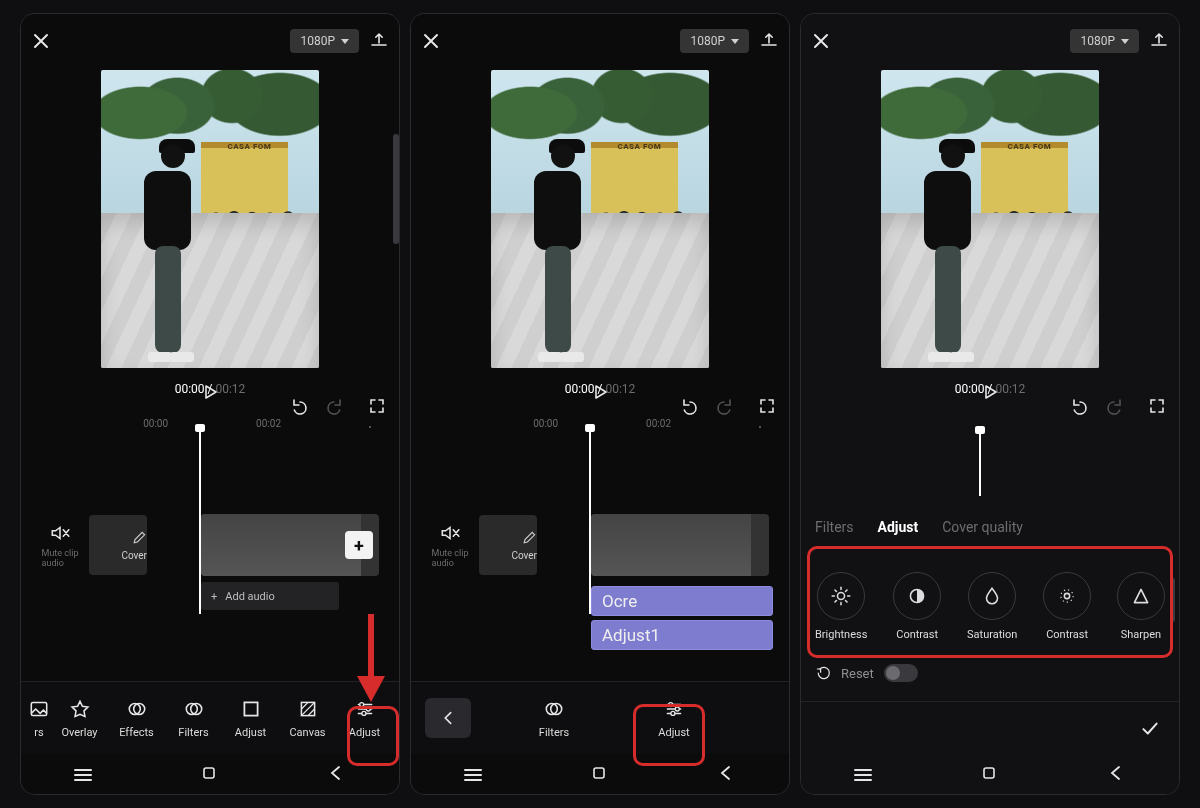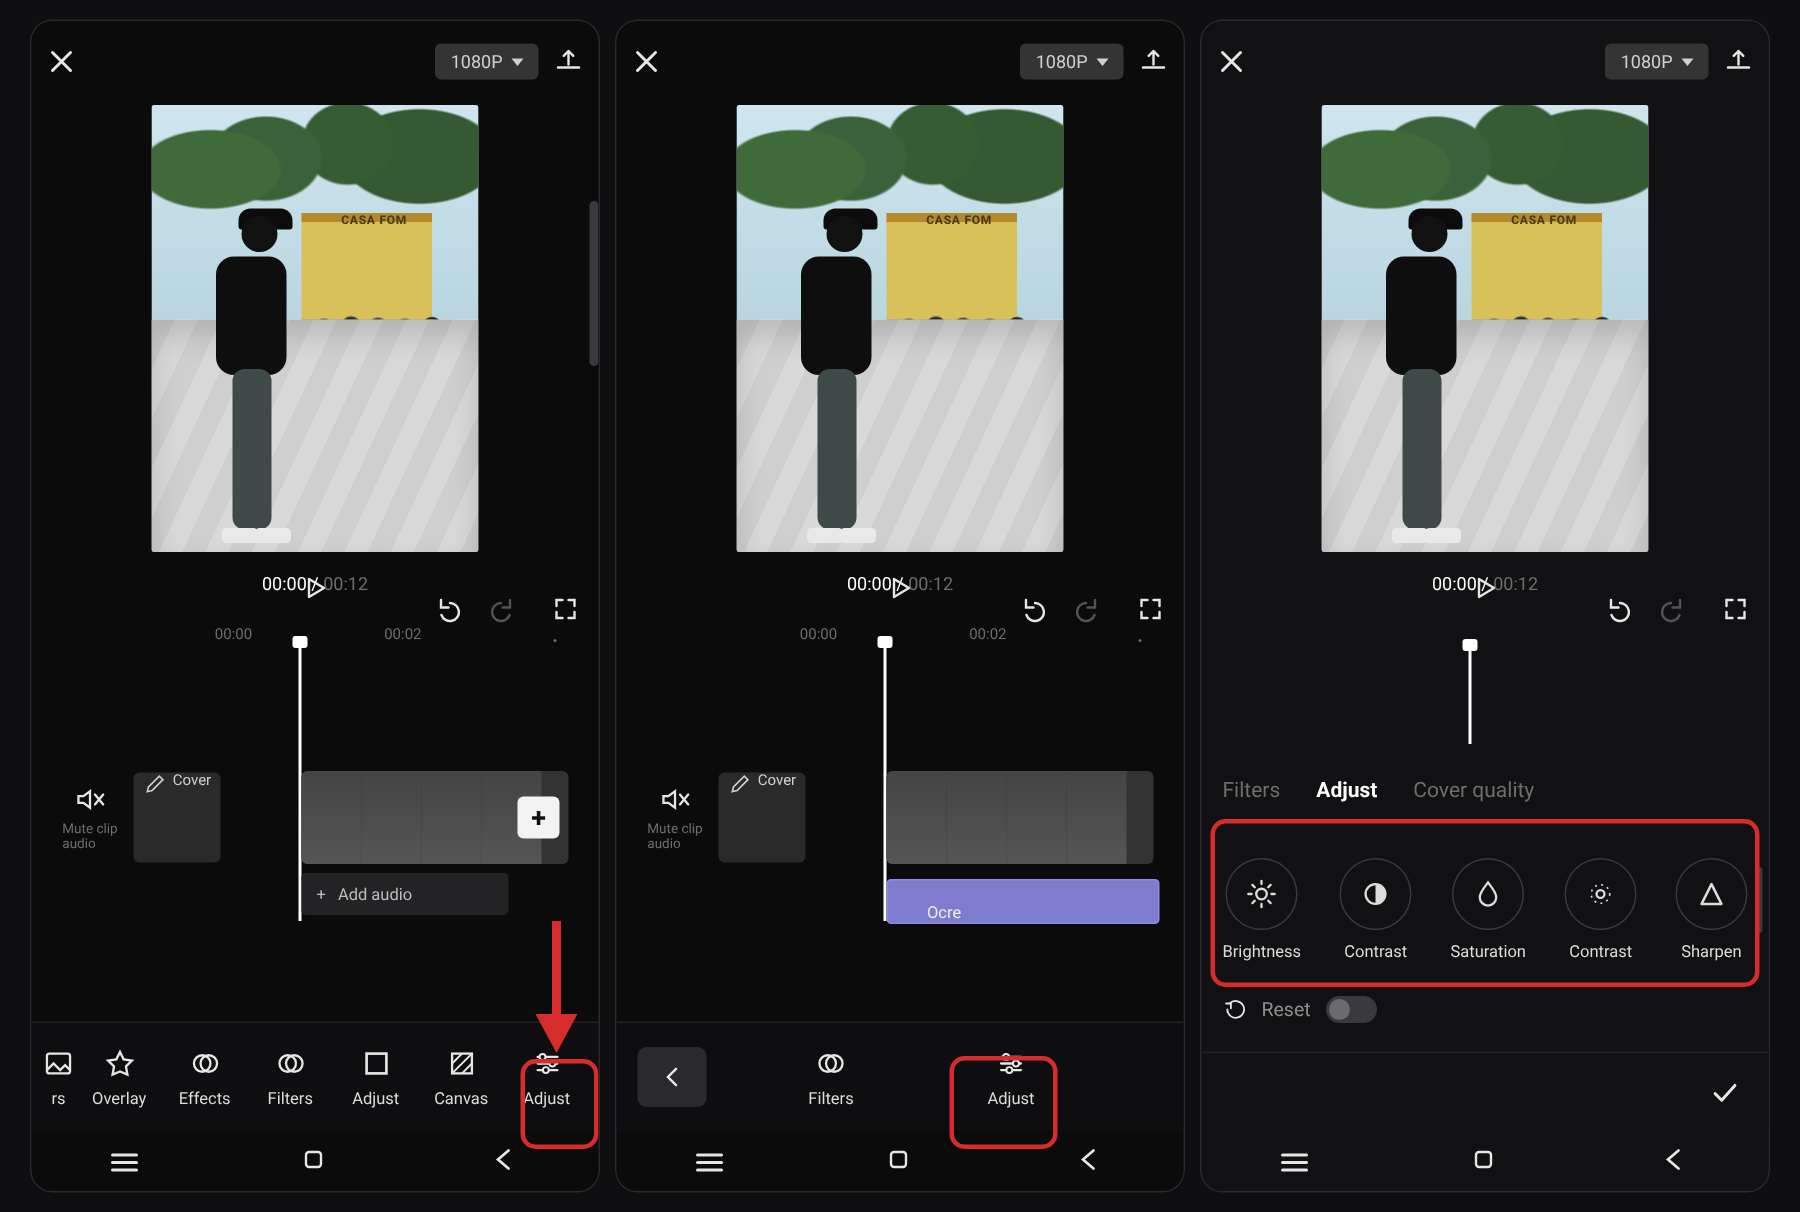--- a/index.html
+++ b/index.html
@@ -61,21 +61,21 @@
   
   .axis{position:absolute;top:404px;left:0;right:0;height:18px;display:flex;justify-content:flex-end;gap:88px;padding-right:28px;color:var(--mut);font-size:10px;}
   .axis .dot{width:2px;height:2px;background:var(--mut);border-radius:50%;align-self:center;}
   .playhead{position:absolute;top:416px;left:178px;width:2px;height:184px;background:var(--white);}
   .playhead .cap{position:absolute;top:-6px;left:-4px;width:10px;height:8px;background:var(--white);border-radius:2px;}
 
   .row-tools{position:absolute;top:500px;left:10px;height:62px;display:flex;align-items:center;}
   .tool{display:flex;flex-direction:column;align-items:center;justify-content:center;gap:4px;width:58px;color:var(--mut);}
   .tool .lab{font-size:9px;}
   .tool .ic svg{width:22px;height:22px;}
-  .cover{width:58px;height:60px;background:#2a2a2a;border-radius:4px;display:flex;flex-direction:row;align-items:flex-start;justify-content:center;gap:4px;color:#cfcfcf;font-size:10px;}
+  .cover{width:58px;height:60px;background:#2a2a2a;border-radius:4px;display:flex;flex-direction:column;align-items:flex-end;justify-content:center;gap:4px;color:#cfcfcf;font-size:10px;}
   .cover svg{width:16px;height:16px;}
 
   .clip{position:absolute;top:500px;left:180px;right:20px;height:62px;background:#333;border-radius:4px;overflow:hidden;}
   .clip .frame{position:absolute;top:0;bottom:0;width:40px;background:linear-gradient(#444,#555);} 
   .clip .f1{left:0;} .clip .f2{left:40px;} .clip .f3{left:80px;} .clip .f4{left:120px;}
   .clip .plus{position:absolute;right:6px;top:50%;transform:translateY(-50%);width:28px;height:28px;background:#f3f3f3;color:#111;border-radius:4px;display:flex;align-items:center;justify-content:center;font-size:18px;font-weight:700;}
   .audio{position:absolute;top:568px;left:180px;right:60px;height:28px;background:#232325;border-radius:3px;display:flex;align-items:center;padding-left:10px;color:#bdbdbd;font-size:11px;gap:8px;}
 
   
   .bottombar{position:absolute;left:0;right:0;bottom:40px;height:72px;border-top:1px solid #232327;display:flex;align-items:center;justify-content:space-between;padding:0 6px;background:#0e0e10;}
@@ -90,21 +90,21 @@
   .nav-recent::before,.nav-recent::after{content:"";position:absolute;left:0;right:0;height:2px;background:#e6e6e6;border-radius:1px;}
   .nav-recent::before{top:-5px;} .nav-recent::after{top:5px;}
   .nav-recent i{position:absolute;left:0;right:0;top:0;height:2px;background:#e6e6e6;border-radius:1px;}
 
   
   .rbox{position:absolute;border:3px solid var(--red);border-radius:10px;pointer-events:none;}
   .arrow{position:absolute;pointer-events:none;}
 
   
   .tracks{position:absolute;top:572px;left:180px;right:16px;display:flex;flex-direction:column;gap:4px;}
-  .track{height:28px;background:var(--purple);border:1px solid var(--purple-b);border-radius:3px;display:flex;align-items:flex-end;color:#eee;font-size:11px;padding-left:26px;}
+  .track{height:28px;background:var(--purple);border:1px solid var(--purple-b);border-radius:3px;display:flex;align-items:center;color:#eee;font-size:17px;padding-left:10px;}
 
   
   .tabs{position:absolute;top:498px;left:14px;right:14px;height:30px;display:flex;gap:24px;align-items:center;font-size:14px;}
   .tabs .tab{color:var(--mut);}
   .tabs .tab.active{color:#fff;font-weight:700;}
   .adjrow{position:absolute;top:538px;left:10px;right:10px;height:96px;display:flex;align-items:center;justify-content:space-between;padding:6px 4px;}
   .aitem{display:flex;flex-direction:column;align-items:center;gap:8px;color:#dcdcdc;font-size:11px;}
   .aicon{width:46px;height:46px;border-radius:50%;border:1px solid #3a3a3e;display:flex;align-items:center;justify-content:center;}
   .aicon svg{width:22px;height:22px;}
   .reset{position:absolute;top:650px;left:14px;display:flex;align-items:center;gap:10px;color:#8f8f8f;font-size:13px;}
@@ -487,20 +487,23 @@
           <div class="frame f1"></div>
           <div class="frame f2"></div>
           <div class="frame f3"></div>
           <div class="frame f4"></div>
         </div>
 
       <div class="tracks">
         <div class="track">
             <span>Ocre</span>
           </div>
+        <div class="track">
+            <span>Adjust1</span>
+          </div>
       </div>
 
       <div class="bottombar" style="justify-content:flex-start;gap:30px;padding-left:14px">
         <div class="backchip">
             <span class="icon">
               <svg viewBox="0 0 20 20" width="18" height="18">
                 <use href="#i-chevL"></use>
               </svg>
             </span>
           </div>

